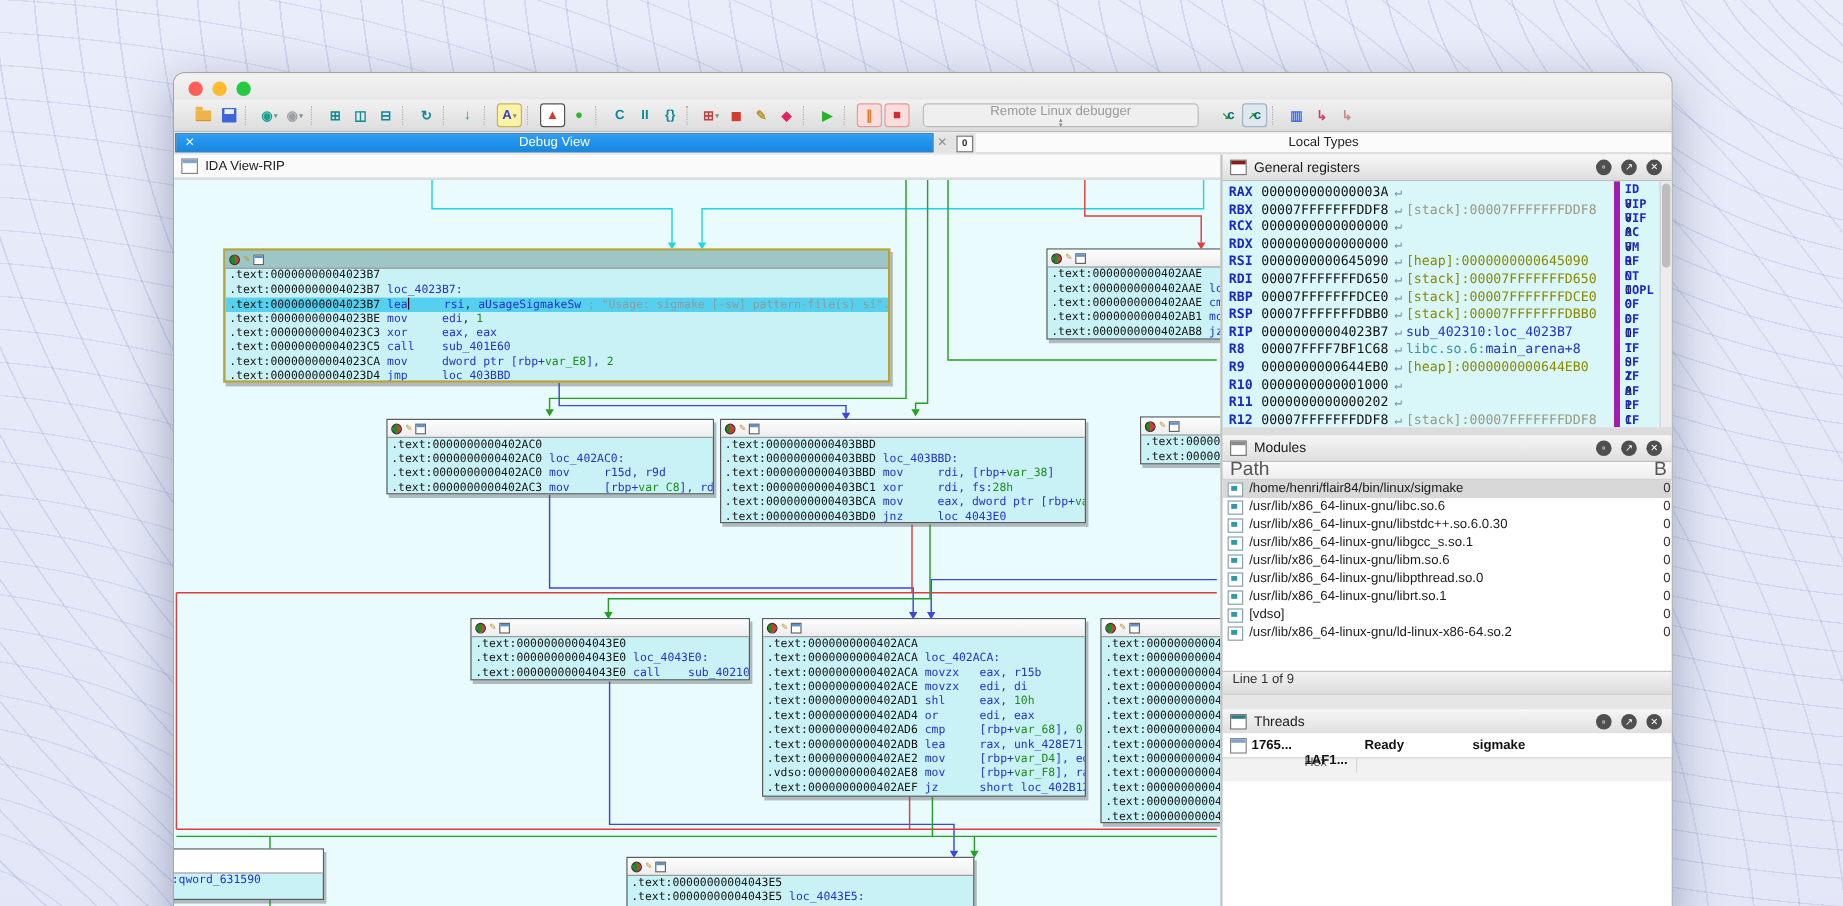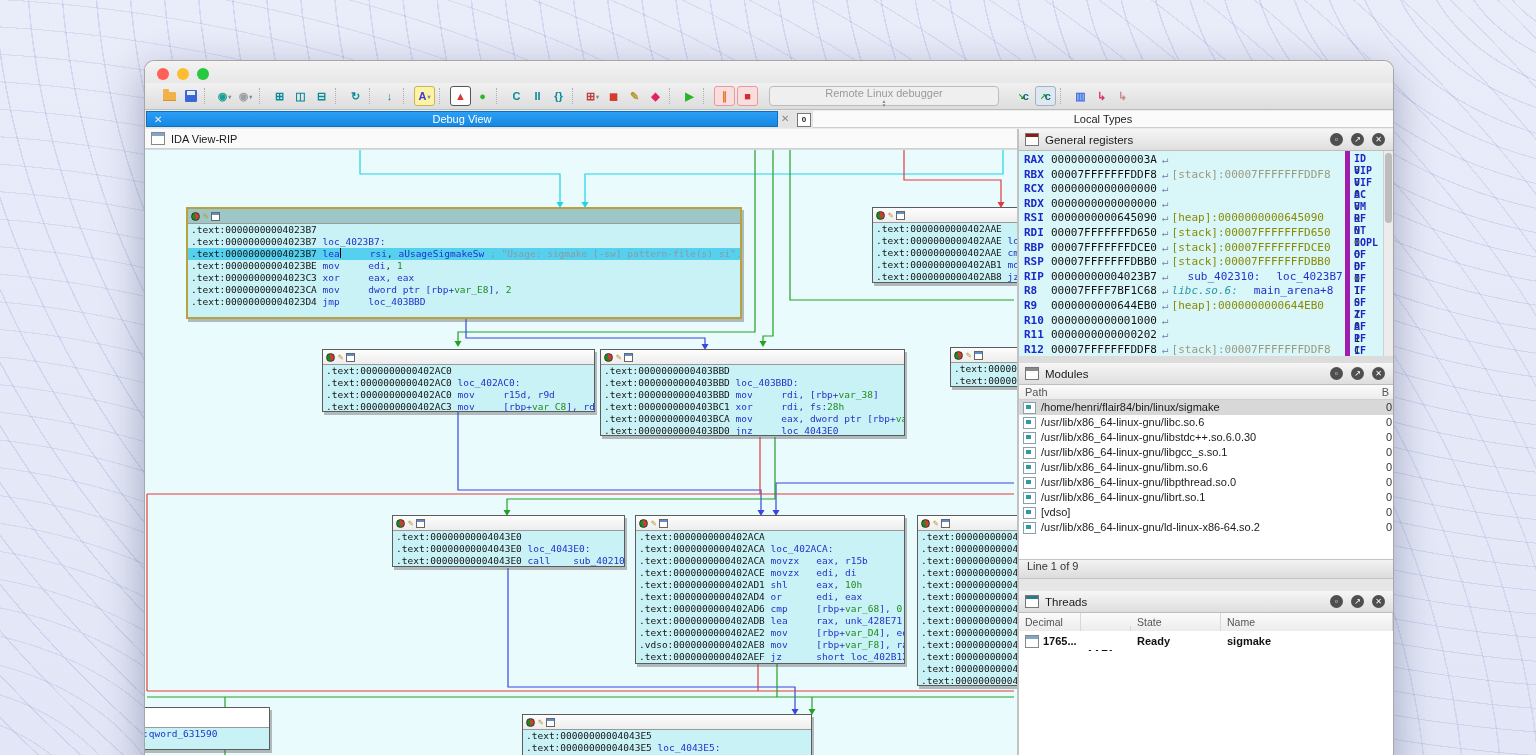--- a/index.html
+++ b/index.html
@@ -60,31 +60,31 @@
   .picon:before{content:"";position:absolute;left:0;top:0;right:0;height:3px;background:#8b1a1a;}
   .picon.mod:before{background:#8a8a8a;} .picon.thr:before{background:#2d7a8b;}
   
   .regwrap{position:absolute;left:0;top:22px;height:205px;right:0;background:#d9f6f9;overflow:hidden;}
   .regmain{position:absolute;left:0;top:0;right:48px;bottom:0;overflow:hidden;padding:2px 0 0 5px;
     font-family:"DejaVu Sans Mono",monospace;font-size:11px;white-space:pre;}
   .reg-row{height:14.6px;line-height:14.6px;}
   .rn{color:#1a27c8;font-weight:bold;display:inline-block;width:27px;}
   .rv{color:#111;}
   .ret{color:#8593b8;margin:0 3px 0 5px;}
-  .an-gy{color:#9a9a80;} .an-ol{color:#8a8a00;} .an-bl{color:#2133cc;margin-left:16px;} .an-tl{color:#2d9aa6;font-style:italic;}
+  .an-gy{color:#9a9a80;} .an-ol{color:#8a8a00;} .an-bl{color:#2133cc;} .an-tl{color:#2d9aa6;}
   .flags{position:absolute;right:9px;top:0;bottom:0;width:39px;border-left:5px solid #a21caf;background:#d9f6f9;
     padding:2px 0 0 4px;font-family:"DejaVu Sans Mono",monospace;font-size:10px;box-sizing:border-box;}
   .flag-row{height:12px;line-height:12px;}
   .fn{color:#1a27c8;font-weight:bold;display:inline-block;width:26px;}
   .fv{color:#111;}
   .rscroll{position:absolute;right:0;top:0;bottom:0;width:9px;background:#ececec;border-left:1px solid #d0d0d0;}
   .rthumb{position:absolute;left:1px;right:1px;top:2px;height:70px;background:#bdbdbd;border-radius:4px;}
   
   .mod-hdr{position:absolute;left:0;right:0;height:15px;background:linear-gradient(#fbfbfb,#ececec);
-    border-bottom:1px solid #d0d0d0;font-size:11px;color:#555;display:flex;align-items:center;box-sizing:border-box;padding-left:6px;}
+    border-bottom:1px solid #d0d0d0;font-size:16px;color:#555;display:flex;align-items:center;box-sizing:border-box;padding-left:6px;}
   .mod-hdr .cb{position:absolute;right:4px;}
   .mod-list{position:absolute;left:0;right:0;background:#fff;overflow:hidden;}
   .mod-row{height:15px;line-height:15px;font-size:11px;color:#1a1a1a;display:flex;align-items:center;padding-left:4px;white-space:nowrap;}
   .mod-row.sel{background:#d8d8d8;}
   .mico{width:11px;height:10px;border:1px solid #8aa0aa;background:#fff;margin-right:5px;flex:none;position:relative;}
   .mico:before{content:"";position:absolute;left:2px;top:2px;width:5px;height:4px;background:#2d9aa6;}
   .mod-base{margin-left:auto;width:7px;overflow:hidden;flex:none;color:#333;}
   .statusbar{position:absolute;left:0;right:0;height:20px;background:linear-gradient(#f2f2f2,#dcdcdc);
     border-top:1px solid #c4c4c4;border-bottom:1px solid #c4c4c4;font-size:11px;color:#333;
     display:flex;padding-left:8px;box-sizing:border-box;}
@@ -293,20 +293,21 @@
         <div class="blk-h">
           <span class="bico-bp"></span>
           <span class="bico-ed">✎</span>
           <span class="bico-ch"></span>
         </div>
         <div class="ln"><span class="s-ad">.text:00000000004023B7</span></div>
         <div class="ln"><span class="s-ad">.text:00000000004023B7 </span><span class="s-b">loc_4023B7:</span></div>
         <div class="ln hl"><span class="s-ad">.text:00000000004023B7 </span><span class="s-b">lea</span><span class="s-caret"></span><span class="s-k">     </span><span class="s-b">rsi</span><span class="s-k">, </span><span class="s-b">aUsageSigmakeSw</span><span class="s-c"> ; "Usage: sigmake [-sw] pattern-file(s) si"...</span></div>
         <div class="ln"><span class="s-ad">.text:00000000004023BE </span><span class="s-b">mov</span><span class="s-k">     </span><span class="s-b">edi</span><span class="s-k">, </span><span class="s-g">1</span></div>
         <div class="ln"><span class="s-ad">.text:00000000004023C3 </span><span class="s-b">xor</span><span class="s-k">     </span><span class="s-b">eax, eax</span></div>
+        <div class="ln"><span class="s-ad">.text:00000000004023C5 </span><span class="s-b">call</span><span class="s-k">    </span><span class="s-b">sub_401E60</span></div>
         <div class="ln"><span class="s-ad">.text:00000000004023CA </span><span class="s-b">mov</span><span class="s-k">     </span><span class="s-b">dword ptr [rbp+</span><span class="s-g">var_E8</span><span class="s-b">], </span><span class="s-g">2</span></div>
         <div class="ln"><span class="s-ad">.text:00000000004023D4 </span><span class="s-b">jmp</span><span class="s-k">     </span><span class="s-b">loc_403BBD</span></div>
       </div>
       <div class="blk" style="left: 727px; top: 57px; width: 300px; height: 76px;">
         <div class="blk-h">
           <span class="bico-bp"></span>
           <span class="bico-ed">✎</span>
           <span class="bico-ch"></span>
         </div>
         <div class="ln"><span class="s-ad">.text:0000000000402AAE</span></div>
@@ -523,21 +524,21 @@
       <span class="pbtn">↗</span>
       <span class="pbtn">✕</span>
     </div>
     <div class="thr-hdr" style="top:484px">
       <div class="c1">Decimal</div>
       <div class="c2">Hex</div>
       <div class="c3">State</div>
       <div class="c4">Name</div>
     </div>
     <div id="thr-rows">
-        <div class="thr-row" style="top: 502px;">
+        <div class="thr-row" style="top: 482px;">
           <div class="c1">
             <span class="miniwin" style="margin-right: 4px;"></span>
             <span>1765...</span>
           </div>
           <div class="c2">1AF1...</div>
           <div class="c3">Ready</div>
           <div class="c4">sigmake</div>
         </div>
       </div>
     <div class="thr-fill" style="top:522px"></div>

